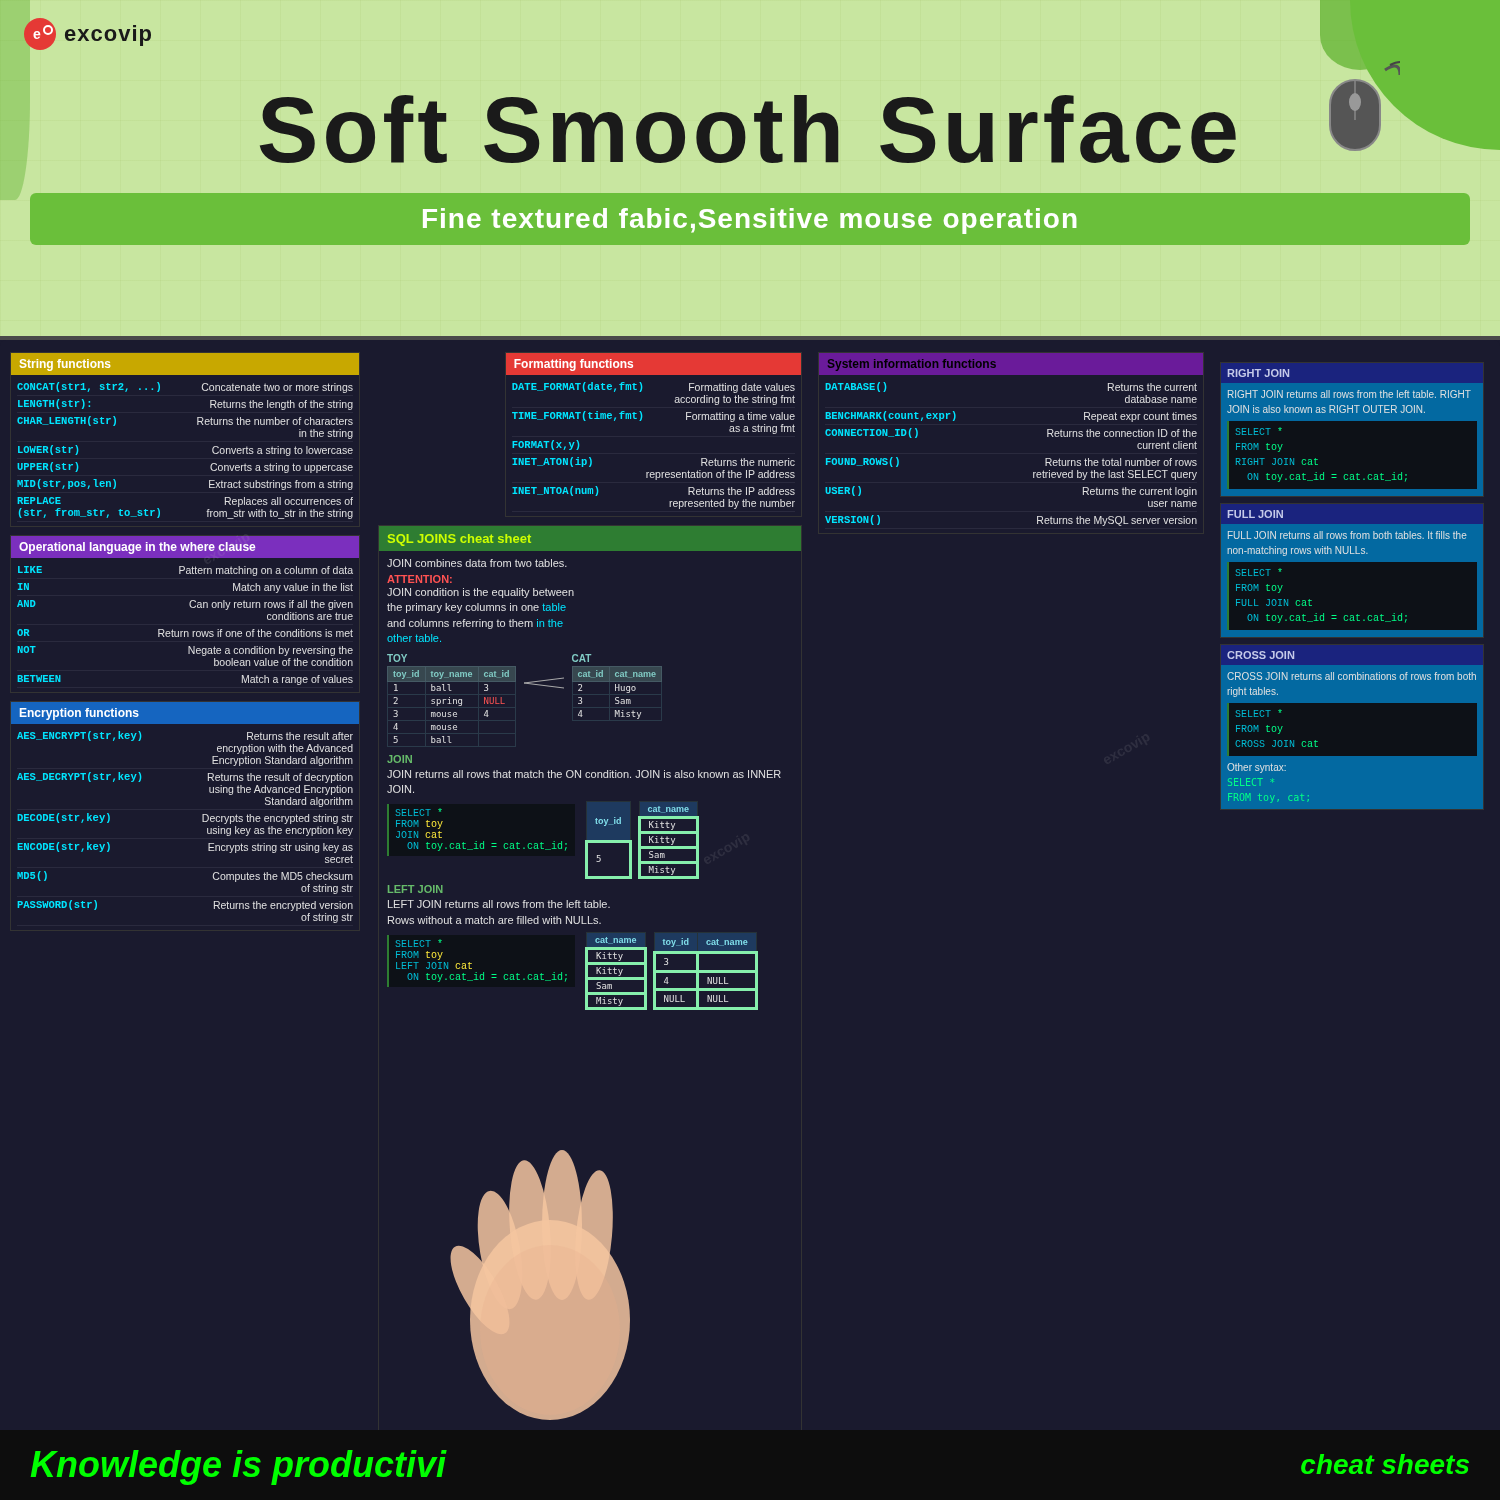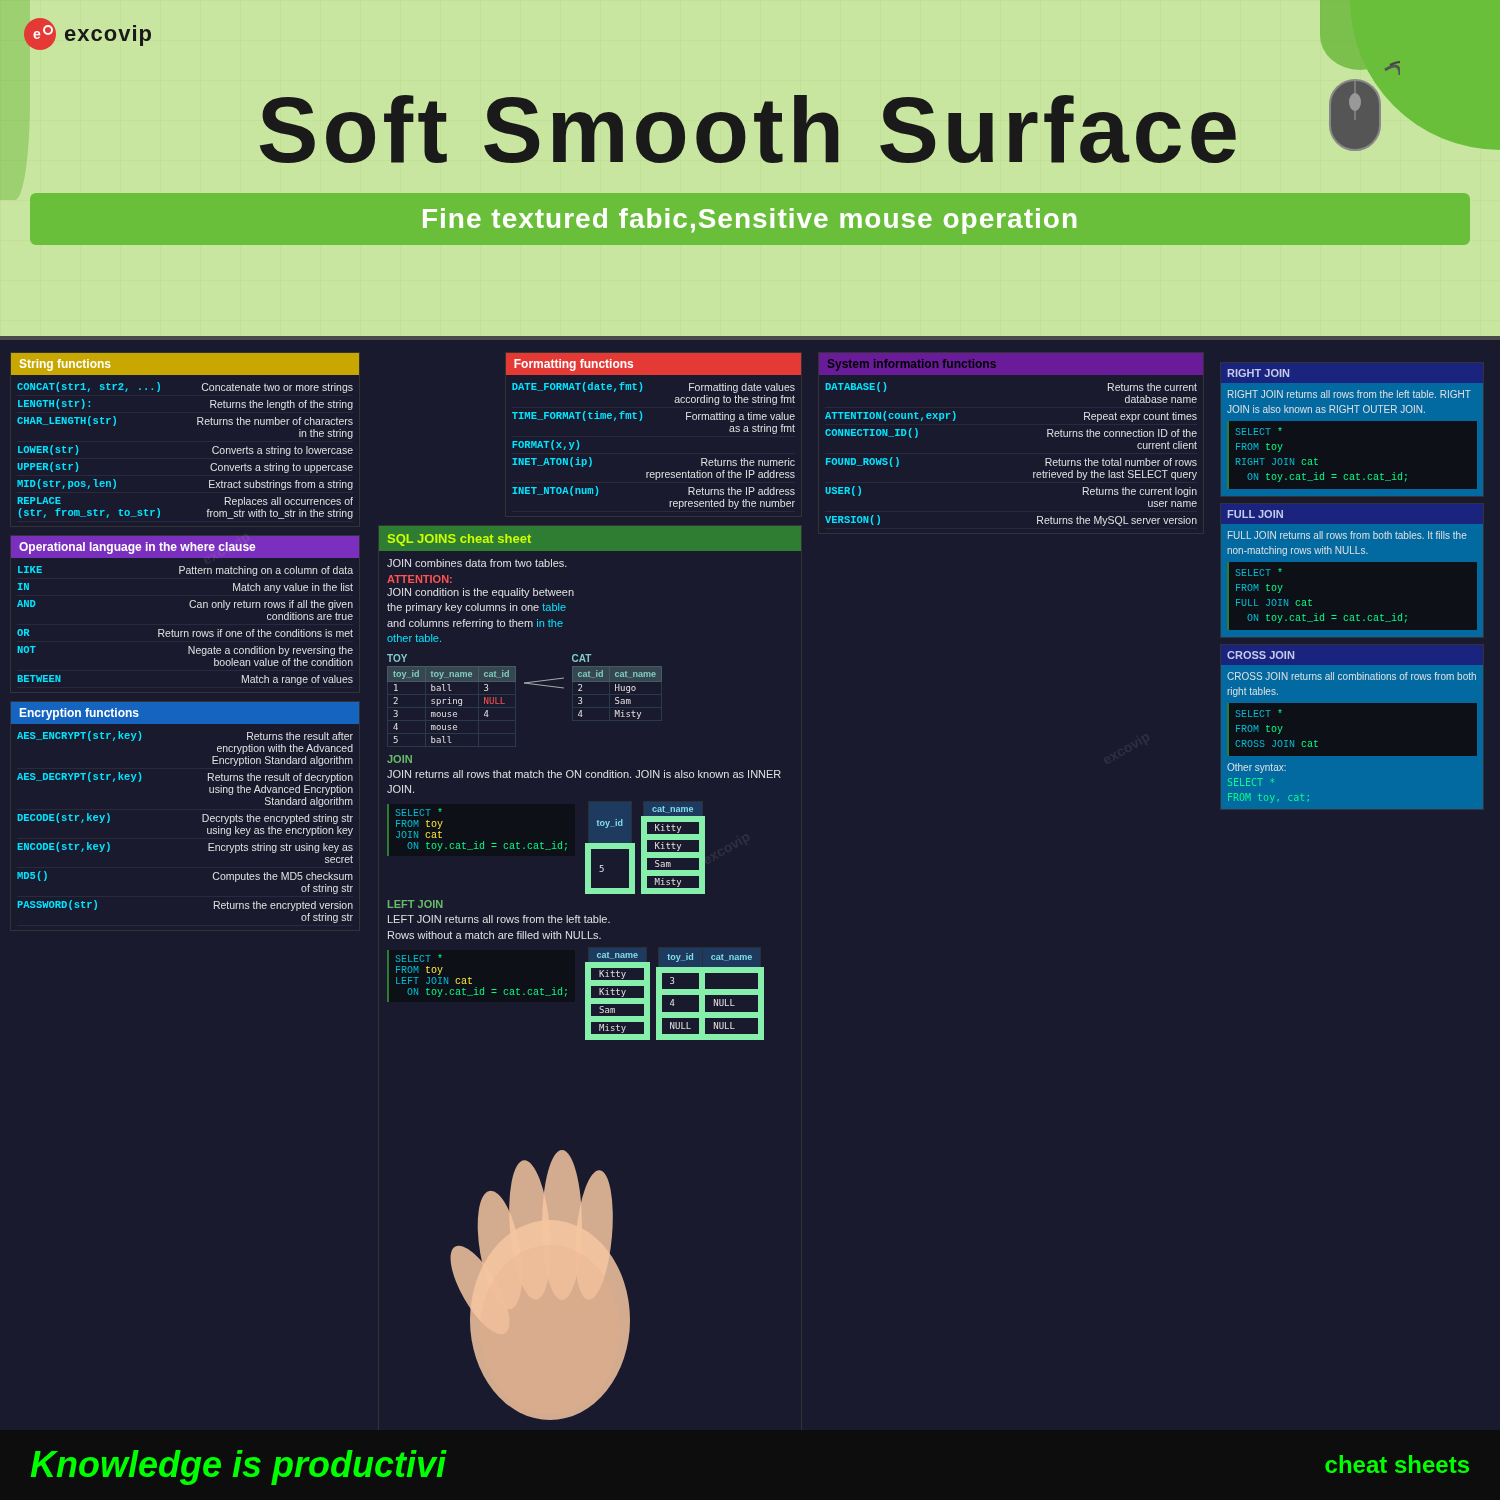--- a/index.html
+++ b/index.html
@@ -258,21 +258,21 @@
     .result-table th {
       background: #1e3a5f;
       color: #80deea;
       padding: 2px 8px;
       border: 1px solid #263238;
     }
 
     .result-table td {
       color: #e0e0e0;
       padding: 1px 8px;
-      border: 6px solid #86efac;
+      border: 3px solid #86efac;
       font-family: monospace;
     }
 
     .null-cell { color: #ff5252; }
 
     
     .right-joins {
       width: 280px;
       display: flex;
       flex-direction: column;
@@ -314,23 +314,24 @@
     }
 
     .banner-text {
       font-size: 36px;
       font-weight: 900;
       color: #00ff00;
       font-style: italic;
     }
 
     .banner-right {
-      font-size: 24px;
+      font-size: 28px;
       font-weight: 900;
       color: #00ff00;
+      font-style: italic;
       margin-left: auto;
     }
 
     
     .mouse-svg-wrap {
       position: absolute;
       top: 50px;
       right: 100px;
     }
 
@@ -708,21 +709,21 @@
 
       <div class="sys-col">
         <div class="section-box">
           <div class="section-header" style="background:#6a1b9a;">System information functions</div>
           <div class="section-content">
             <div class="func-row">
               <span class="func-name">DATABASE()</span>
               <span class="func-desc">Returns the current<br>database name</span>
             </div>
             <div class="func-row">
-              <span class="func-name">ATTENTION(count,expr)</span>
+              <span class="func-name">BENCHMARK(count,expr)</span>
               <span class="func-desc">Repeat expr count times</span>
             </div>
             <div class="func-row">
               <span class="func-name">CONNECTION_ID()</span>
               <span class="func-desc">Returns the connection ID of the<br>current client</span>
             </div>
             <div class="func-row">
               <span class="func-name">FOUND_ROWS()</span>
               <span class="func-desc">Returns the total number of rows<br>retrieved by the last SELECT query</span>
             </div>

